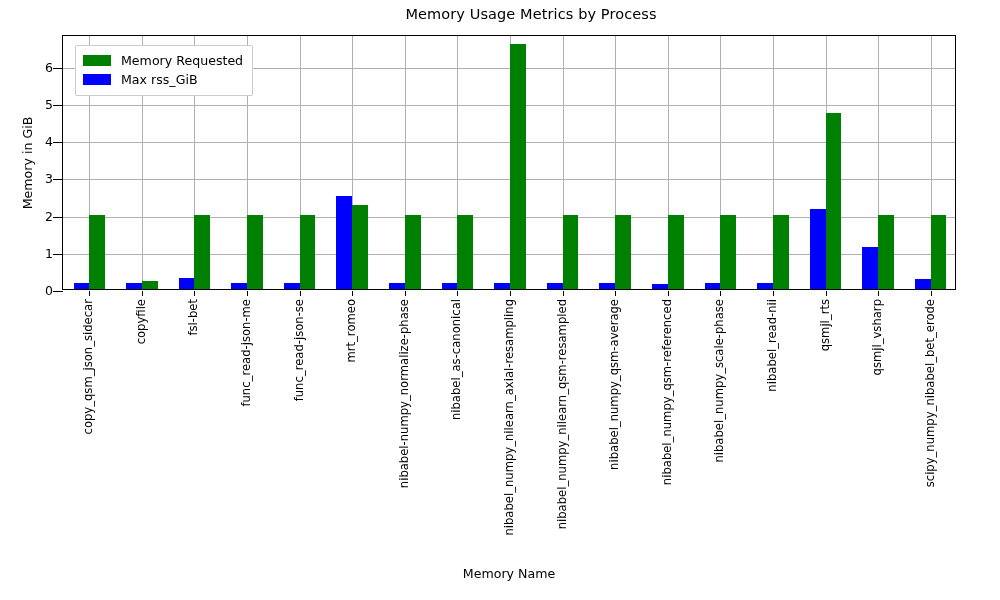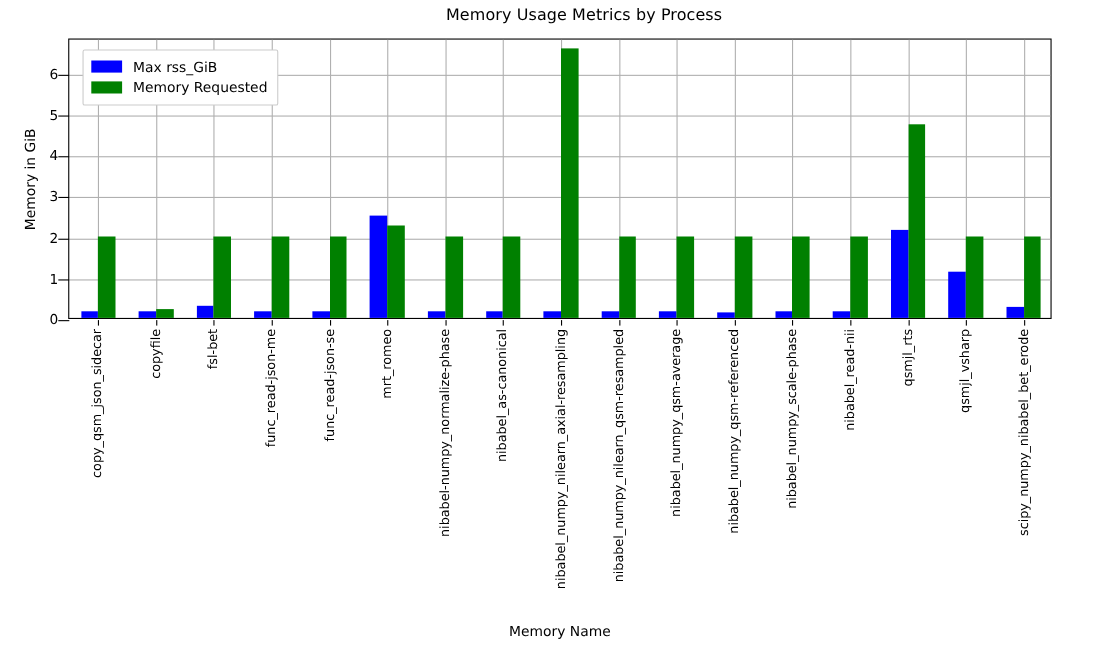--- a/index.html
+++ b/index.html
@@ -192,26 +192,26 @@
         <div class="bar rss" title="qsmjl_rts: 2.15" style="left: 746.753px; width: 15.7765px; height: 80.0365px; background: rgb(0, 0, 255);"></div>
         <div class="bar req" title="qsmjl_rts: 4.73" style="left: 762.529px; width: 15.7765px; height: 176.08px; background: rgb(0, 128, 0);"></div>
         <div class="bar rss" title="qsmjl_vsharp: 1.12" style="left: 799.341px; width: 15.7765px; height: 41.6934px; background: rgb(0, 0, 255);"></div>
         <div class="bar req" title="qsmjl_vsharp: 2" style="left: 815.118px; width: 15.7765px; height: 74.4526px; background: rgb(0, 128, 0);"></div>
         <div class="bar rss" title="scipy_numpy_nibabel_bet_erode: 0.28" style="left: 851.929px; width: 15.7765px; height: 10.4234px; background: rgb(0, 0, 255);"></div>
         <div class="bar req" title="scipy_numpy_nibabel_bet_erode: 2" style="left: 867.706px; width: 15.7765px; height: 74.4526px; background: rgb(0, 128, 0);"></div>
       </div>
 
     <div id="legend">
       <div class="legend-row">
+        <span class="legend-swatch req"></span>
+        <span class="legend-text">Memory Requested</span>
+      </div>
+      <div class="legend-row">
         <span class="legend-swatch rss"></span>
         <span class="legend-text">Max rss_GiB</span>
-      </div>
-      <div class="legend-row">
-        <span class="legend-swatch req"></span>
-        <span class="legend-text">Memory Requested</span>
       </div>
     </div>
   <div class="ytick" style="top: 255px;"></div>
       <div class="ytlabel" style="top: 255px;">0</div>
       <div class="ytick" style="top: 217.774px;"></div>
       <div class="ytlabel" style="top: 217.774px;">1</div>
       <div class="ytick" style="top: 180.547px;"></div>
       <div class="ytlabel" style="top: 180.547px;">2</div>
       <div class="ytick" style="top: 143.321px;"></div>
       <div class="ytlabel" style="top: 143.321px;">3</div>

